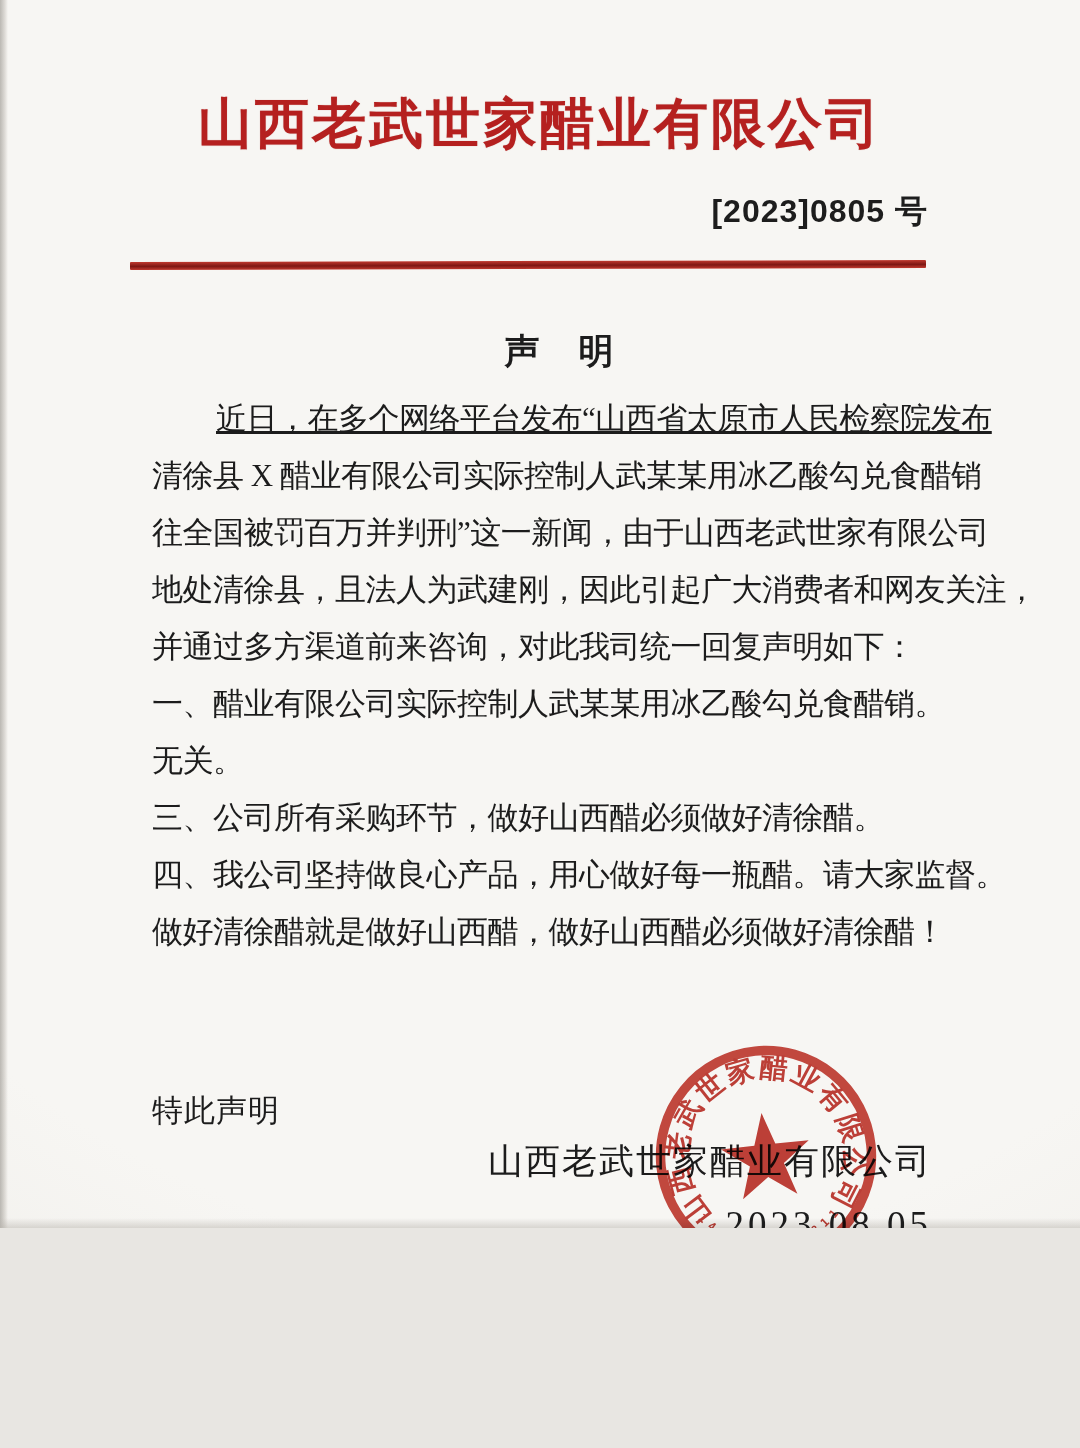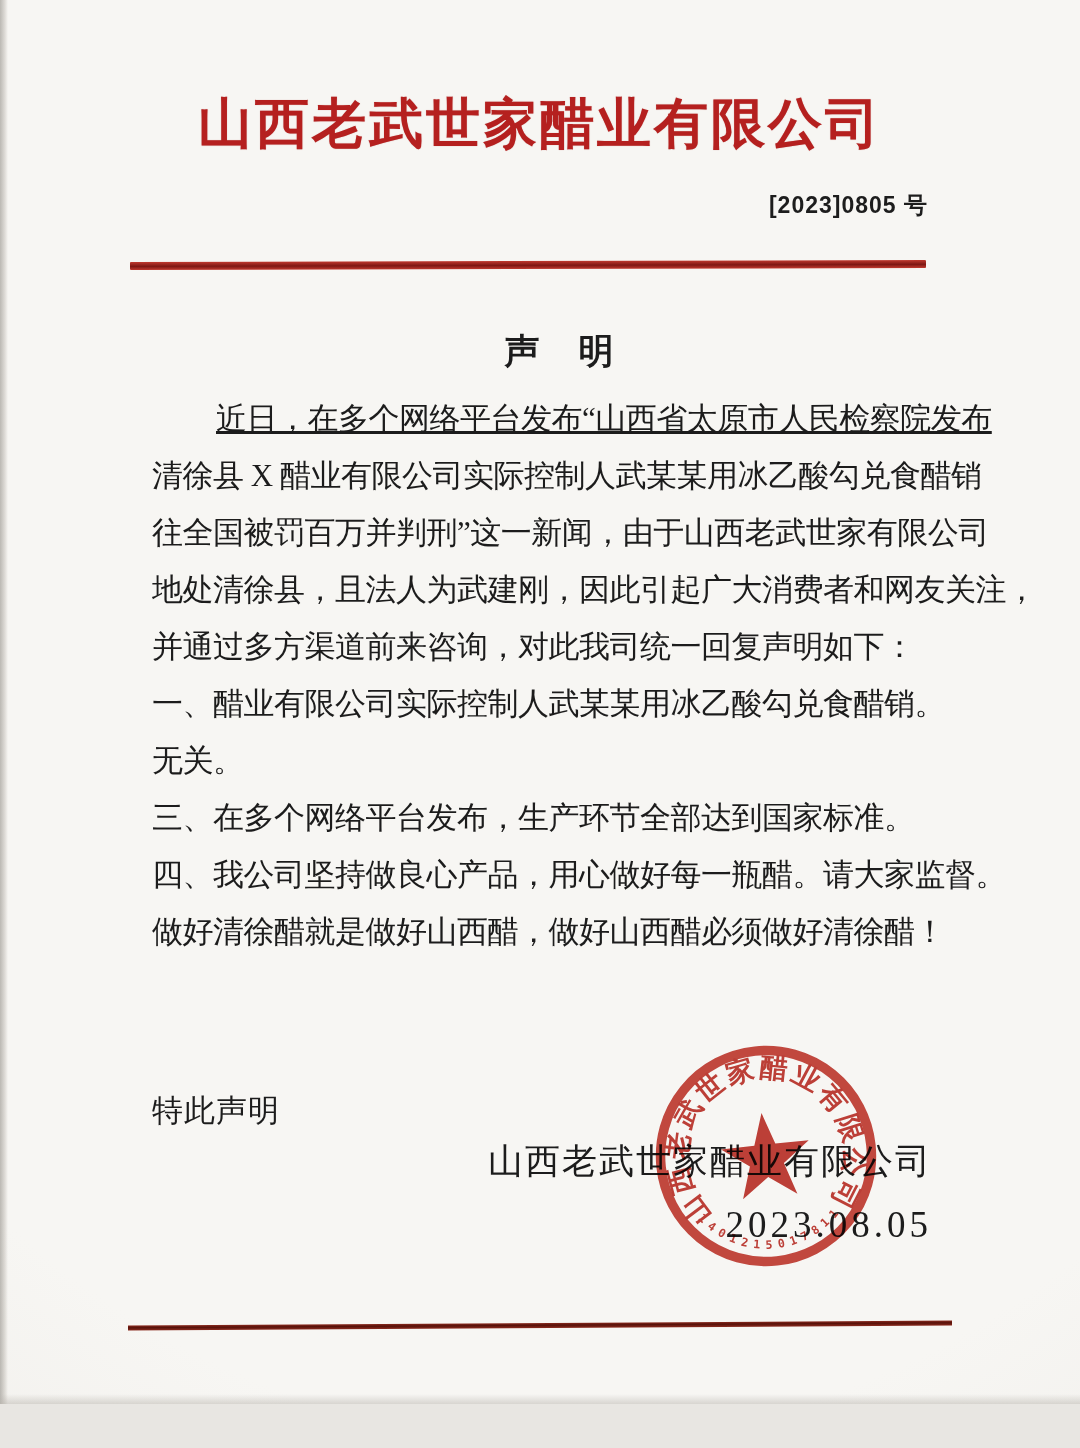--- a/index.html
+++ b/index.html
@@ -1,18 +1,18 @@
 <!DOCTYPE html>
 <html><head>
 <meta charset="utf-8">
 <style>
   html,body{margin:0;padding:0;background:#e8e6e2;}
   .page{
     position:relative;
-    width:1080px;height:1404px;
+    width:1080px;height:1228px;
     margin:0 auto;
     background:
       radial-gradient(ellipse 140% 110% at 52% 42%, #f7f6f3 55%, #edebe7 85%, #e3e0da 100%);
     overflow:hidden;
     font-family:"Liberation Serif","DejaVu Serif",serif;
     color:#1c1c1c;
   }
   .edge-shadow-left{
     position:absolute;left:0;top:0;width:8px;height:100%;
     background:linear-gradient(90deg,#8a867f,#c9c5bf 60%,rgba(201,197,191,0));
@@ -26,21 +26,21 @@
   .company-title{
     position:absolute;top:88px;left:0;width:100%;
     text-align:center;
     font-size:54px;font-weight:900;
     letter-spacing:3px;
     color:#b5201f;
     text-shadow:0 0 1px rgba(150,20,20,.4);
   }
   .doc-number{
     position:absolute;top:190px;right:152px;
-    font-size:23px;font-weight:700;
+    font-size:32px;font-weight:700;
     font-family:"Liberation Sans","DejaVu Sans",sans-serif;
     color:#1d1d1d;
     letter-spacing:1px;
   }
   .red-rule{
     position:absolute;top:261px;left:130px;width:796px;height:8px;
     background:linear-gradient(0deg,#c0392f 0%,#7e1713 45%,#c0392f 100%);
     border-radius:1px;
     transform:rotate(-0.15deg);
   }
@@ -102,21 +102,21 @@
   <div class="statement-title">声　明</div>
 
   <div class="body-text">
     <div class="body-line indent">近日，在多个网络平台发布“山西省太原市人民检察院发布</div>
     <div class="body-line">清徐县 X 醋业有限公司实际控制人武某某用冰乙酸勾兑食醋销</div>
     <div class="body-line">往全国被罚百万并判刑”这一新闻，由于山西老武世家有限公司</div>
     <div class="body-line">地处清徐县，且法人为武建刚，因此引起广大消费者和网友关注，</div>
     <div class="body-line">并通过多方渠道前来咨询，对此我司统一回复声明如下：</div>
     <div class="body-line">一、醋业有限公司实际控制人武某某用冰乙酸勾兑食醋销。</div>
     <div class="body-line">无关。</div>
-    <div class="body-line">三、在多个网络平台发布，生产环节全部达到国家标准。</div>
+    <div class="body-line">三、公司所有采购环节，做好山西醋必须做好清徐醋。</div>
     <div class="body-line">四、我公司坚持做良心产品，用心做好每一瓶醋。请大家监督。</div>
     <div class="body-line">做好清徐醋就是做好山西醋，做好山西醋必须做好清徐醋！</div>
   </div>
 
   <div class="closing">特此声明</div>
 
   <div class="sig-company">山西老武世家醋业有限公司</div>
 
   <div class="sig-date">2023.08.05</div>
 

